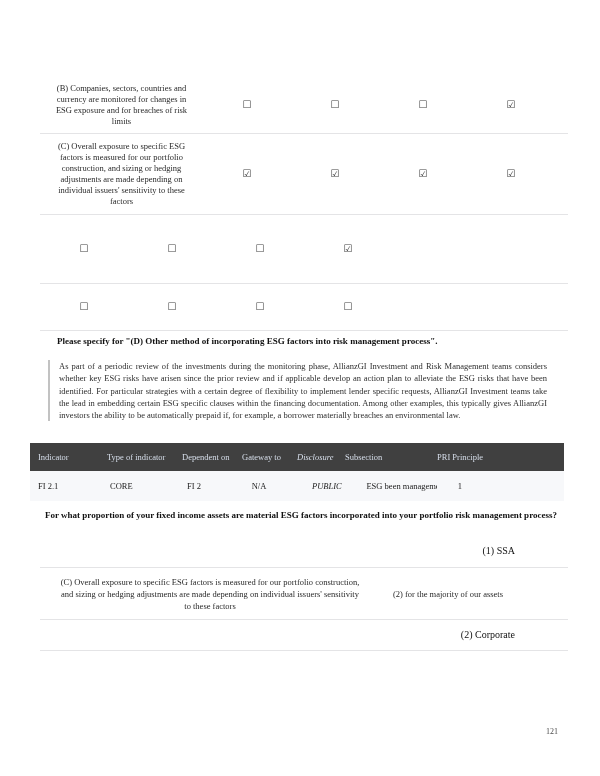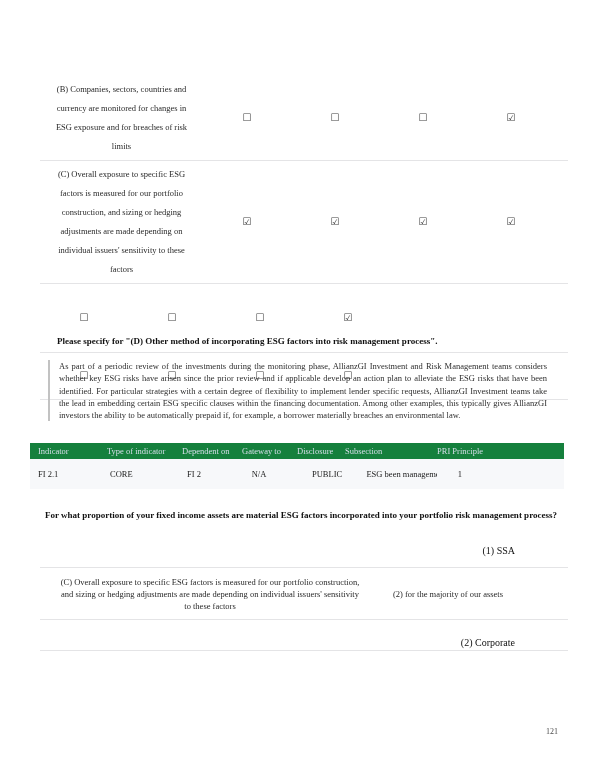--- a/index.html
+++ b/index.html
@@ -12,55 +12,55 @@
 
   
   .risk-table { position:absolute; left:40px; top:76px; width:528px; }
   .risk-row { display:flex; align-items:center; border-bottom:1px solid #e4e4e6; }
   .risk-row.r0 { min-height:57px; }
   .risk-row.r1 { min-height:80px; }
   .risk-row.r2 { min-height:68px; }
   .risk-row.r3 { min-height:46px; }
   .label-cell {
     width:163px; box-sizing:border-box; padding:4px 11px; text-align:center;
-    font-size:8.5px; line-height:19px; color:#2a2a2a;
+    font-size:8.5px; line-height:11px; color:#2a2a2a;
   }
   .check-cell { width:88px; display:flex; justify-content:center; align-items:center; }
   .checkbox { font-family:"DejaVu Sans",sans-serif; font-size:10px; line-height:1; color:#3c3c3c; }
 
   
   .specify-heading {
     position:absolute; left:57px; top:336px; width:500px;
     font-size:9px; font-weight:bold; color:#111;
   }
   .quote-block {
     position:absolute; left:48px; top:360px; width:488px;
     border-left:2.5px solid #c2c2c2; padding-left:9px;
     font-size:8.5px; line-height:12.3px; text-align:justify; color:#2e2e2e;
   }
 
   
   .ind-table { position:absolute; left:30px; top:443px; width:534px; font-size:8.5px; }
-  .ind-header { display:flex; align-items:center; height:16px; background:#15803d; color:#d7dfeb; }
+  .ind-header { display:flex; align-items:center; height:28px; background:#404040; color:#d7dfeb; }
   .ind-row { display:flex; align-items:center; height:30px; background:#f7f8fa; color:#222;gap:13px; }
   .ind-cell { box-sizing:border-box; padding-left:8px; white-space:nowrap; overflow:hidden; }
   .c0 { width:69px; } .c1 { width:75px; } .c2 { width:60px; } .c3 { width:55px; }
-  .c4 { width:48px; } .c5 { width:92px; } .c6 { width:135px; }
+  .c4 { width:48px;font-style:italic; } .c5 { width:92px; } .c6 { width:135px; }
 
   
   .question {
     position:absolute; left:45px; top:509px; width:523px;
     font-size:9px; font-weight:bold; line-height:13px; color:#111;
   }
   .section-heading {
     position:absolute; left:40px; width:475px; text-align:right;
     font-size:10px; font-weight:normal; color:#111;
   }
   .ssa-heading { top:545px; }
-  .corp-heading { top:629px;margin-top:8px; }
+  .corp-heading { top:629px; }
 
   .ssa-table {
     position:absolute; left:40px; top:567px; width:528px; min-height:53px;
     border-top:1px solid #e4e4e6; border-bottom:1px solid #e4e4e6;
     display:flex; align-items:center; box-sizing:border-box;
   }
   .ssa-statement {
     width:340px; box-sizing:border-box; padding:6px 18px; text-align:center;
     font-size:8.5px; line-height:12px; color:#2a2a2a;
   }

